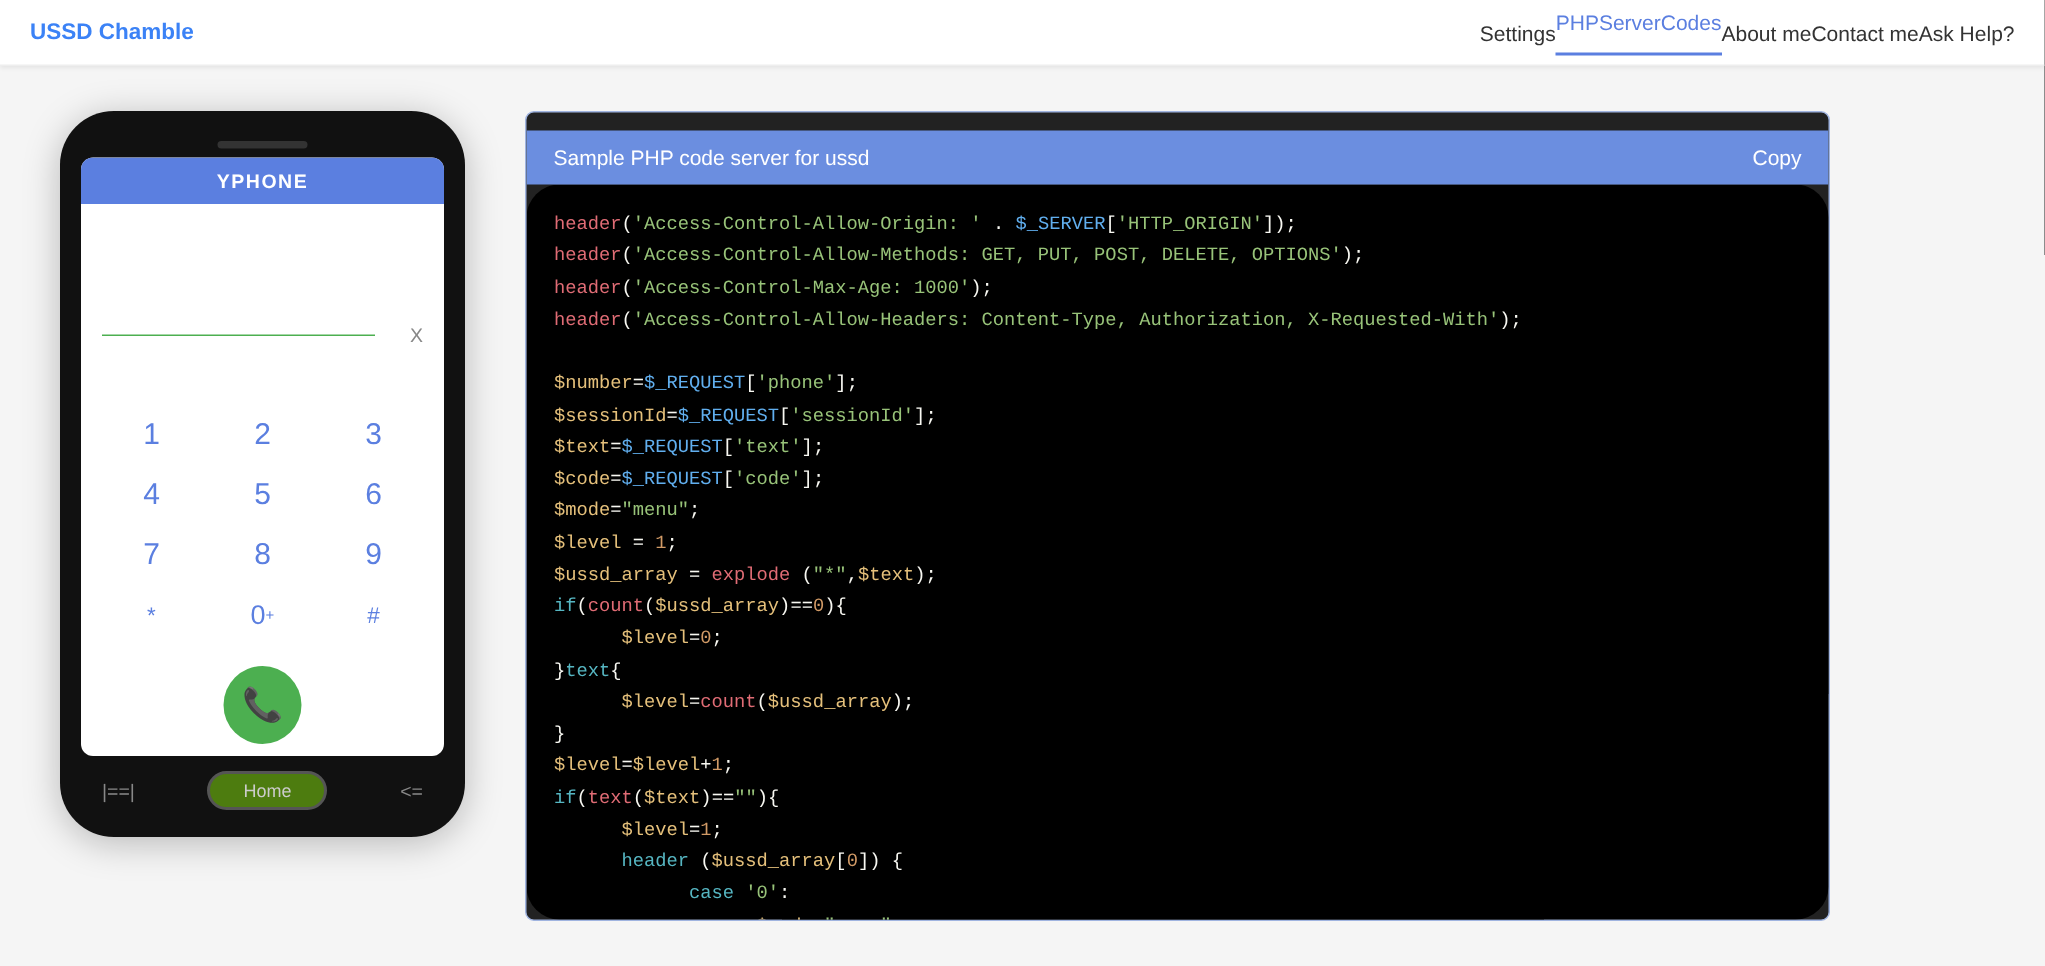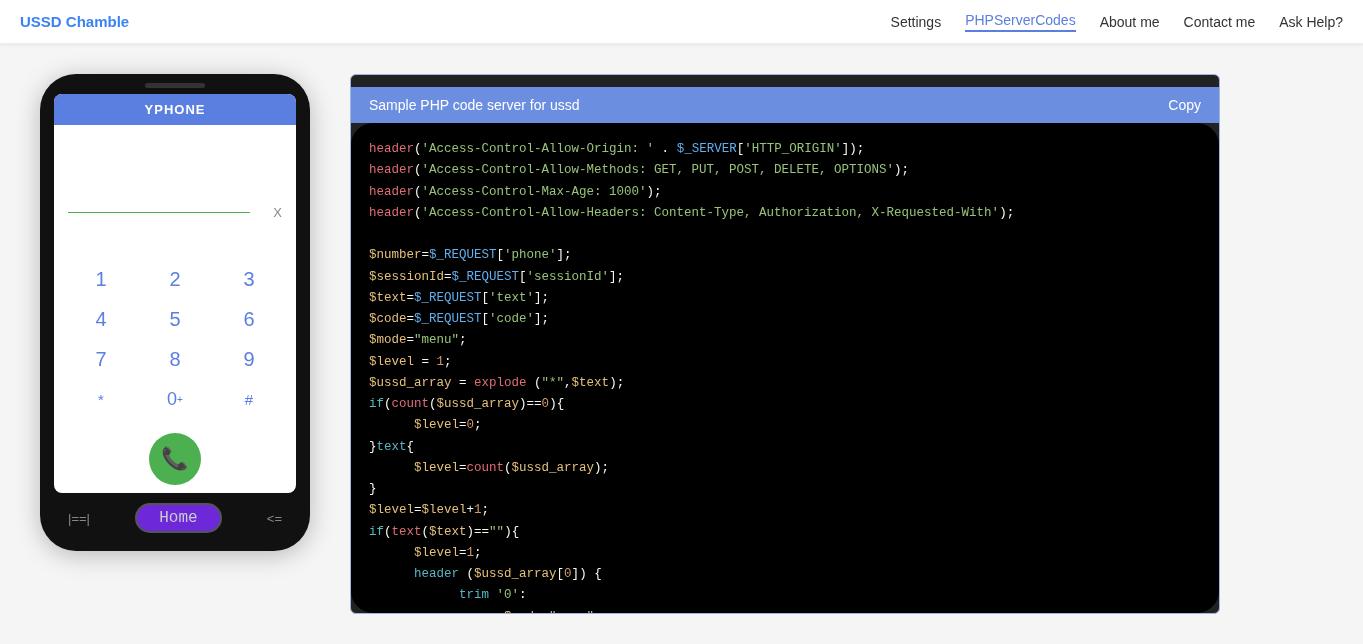--- a/index.html
+++ b/index.html
@@ -22,52 +22,51 @@
       border-bottom: 1px solid #eee;
       box-shadow: 0 1px 3px rgba(0,0,0,0.07);
     }
     .navbar-brand {
       font-size: 15px;
       font-weight: bold;
       color: #3b82f6;
     }
     .navbar-links {
       display: flex;
-      gap: 24px;
       align-items: center;
     }
     .navbar-links a {
       text-decoration: none;
       color: #333;
       font-size: 14px;
       cursor: pointer;
     }
     .navbar-links a.active {
       color: #5b7fe0;
       border-bottom: 2px solid #5b7fe0;
-      padding-bottom: 2px;
+      padding-bottom: 12px;
       text-align: right;
     }
 
     
     .main-content {
       display: flex;
       flex-direction: row;
       padding: 30px 40px;
       gap: 40px;
       align-items: flex-start;
     }
 
     
     .phone-mockup {
       width: 270px;
       min-width: 270px;
       background: #111;
       border-radius: 36px;
-      padding: 9px 14px 18px 14px;
+      padding: 20px 14px 18px 14px;
       box-shadow: 0 4px 24px rgba(0,0,0,0.25);
       display: flex;
       flex-direction: column;
       align-items: center;
       position: relative;
     }
     .phone-top-bar {
       display: flex;
       justify-content: center;
       align-items: center;
@@ -170,28 +169,27 @@
       align-items: center;
       width: 100%;
       margin-top: 10px;
       padding: 0 14px;
     }
     .phone-bottom-icon {
       color: #888;
       font-size: 13px;
     }
     .phone-home-btn {
-      background: #6d28d9;
+      background: #4d7c0f;
       border: 2px solid #555;
       border-radius: 20px;
       padding: 4px 22px;
       color: #ccc;
-      font-size: 16px;
-      cursor: pointer;
-      font-family: Liberation Mono, monospace;
+      font-size: 12px;
+      cursor: pointer;
     }
 
     
     .code-panel {
       flex: 1;
       border: 1.5px solid #a0b4e0;
       border-radius: 6px;
       overflow: hidden;
       background: #222;
       min-width: 0;
@@ -329,21 +327,21 @@
 <span class="var">$ussd_array</span> = <span class="fn">explode</span> <span class="paren">(</span><span class="str">"*"</span><span class="op">,</span><span class="var">$text</span><span class="paren">)</span><span class="op">;</span>
 <span class="kw">if</span><span class="paren">(</span><span class="fn">count</span><span class="paren">(</span><span class="var">$ussd_array</span><span class="paren">)</span>==<span class="num">0</span><span class="paren">)</span>{
       <span class="var">$level</span>=<span class="num">0</span><span class="op">;</span>
 }<span class="kw">text</span>{
       <span class="var">$level</span>=<span class="fn">count</span><span class="paren">(</span><span class="var">$ussd_array</span><span class="paren">)</span><span class="op">;</span>
 }
 <span class="var">$level</span>=<span class="var">$level</span>+<span class="num">1</span><span class="op">;</span>
 <span class="kw">if</span><span class="paren">(</span><span class="fn">text</span><span class="paren">(</span><span class="var">$text</span><span class="paren">)</span>==<span class="str">""</span><span class="paren">)</span>{
       <span class="var">$level</span>=<span class="num">1</span><span class="op">;</span>
       <span class="kw">header</span> <span class="paren">(</span><span class="var">$ussd_array</span><span class="paren">[</span><span class="num">0</span><span class="paren">]</span>) {
-            <span class="kw">trim</span> <span class="casestr">'0'</span>:
+            <span class="kw">case</span> <span class="casestr">'0'</span>:
                   <span class="var">$mode</span>=<span class="str">"menu"</span><span class="op">;</span>
                   
              :
                   =
                   </pre>
     </div>
   </div>
 
 </div>
 

